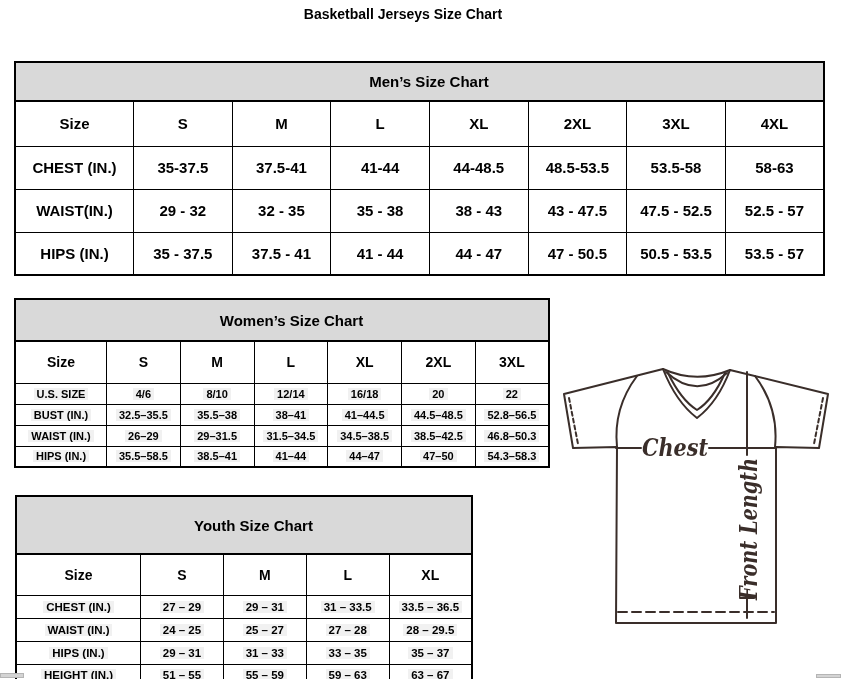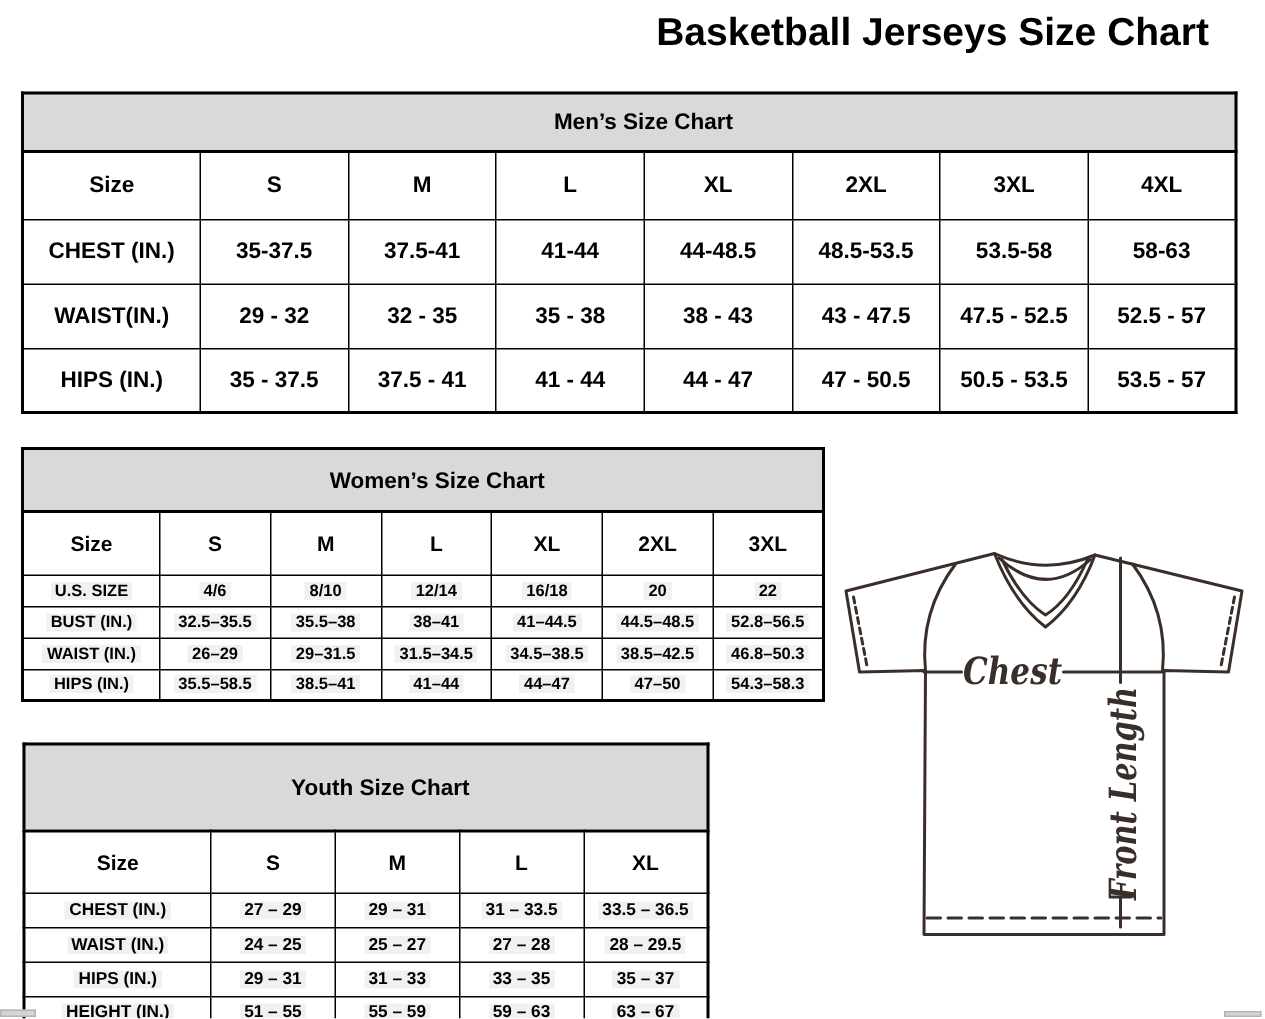--- a/index.html
+++ b/index.html
@@ -1,22 +1,22 @@
 <!DOCTYPE html>
 <html><head>
 <meta charset="utf-8">
 <style>
   html,body{margin:0;padding:0;background:#fff;}
   .page{
     position:relative;width:843px;height:679px;background:#ffffff;
     font-family:"Liberation Sans",sans-serif;color:#000;overflow:hidden;
   }
   .page-title{
-    position:absolute;top:6px;left:0;width:806px;text-align:right;
-    font-size:26px;font-weight:bold;
+    position:absolute;top:6px;left:0;width:806px;text-align:center;
+    font-size:14px;font-weight:bold;
   }
   
   .chart{position:absolute;box-sizing:border-box;}
   .chart .band{
     box-sizing:border-box;border:2px solid #000;border-bottom:none;
     background:#d9d9d9;display:flex;align-items:center;justify-content:center;
     font-weight:bold;font-size:15px;padding-left:19px;
   }
   .chart table{
     border-collapse:collapse;table-layout:fixed;width:100%;padding-left:32px;

